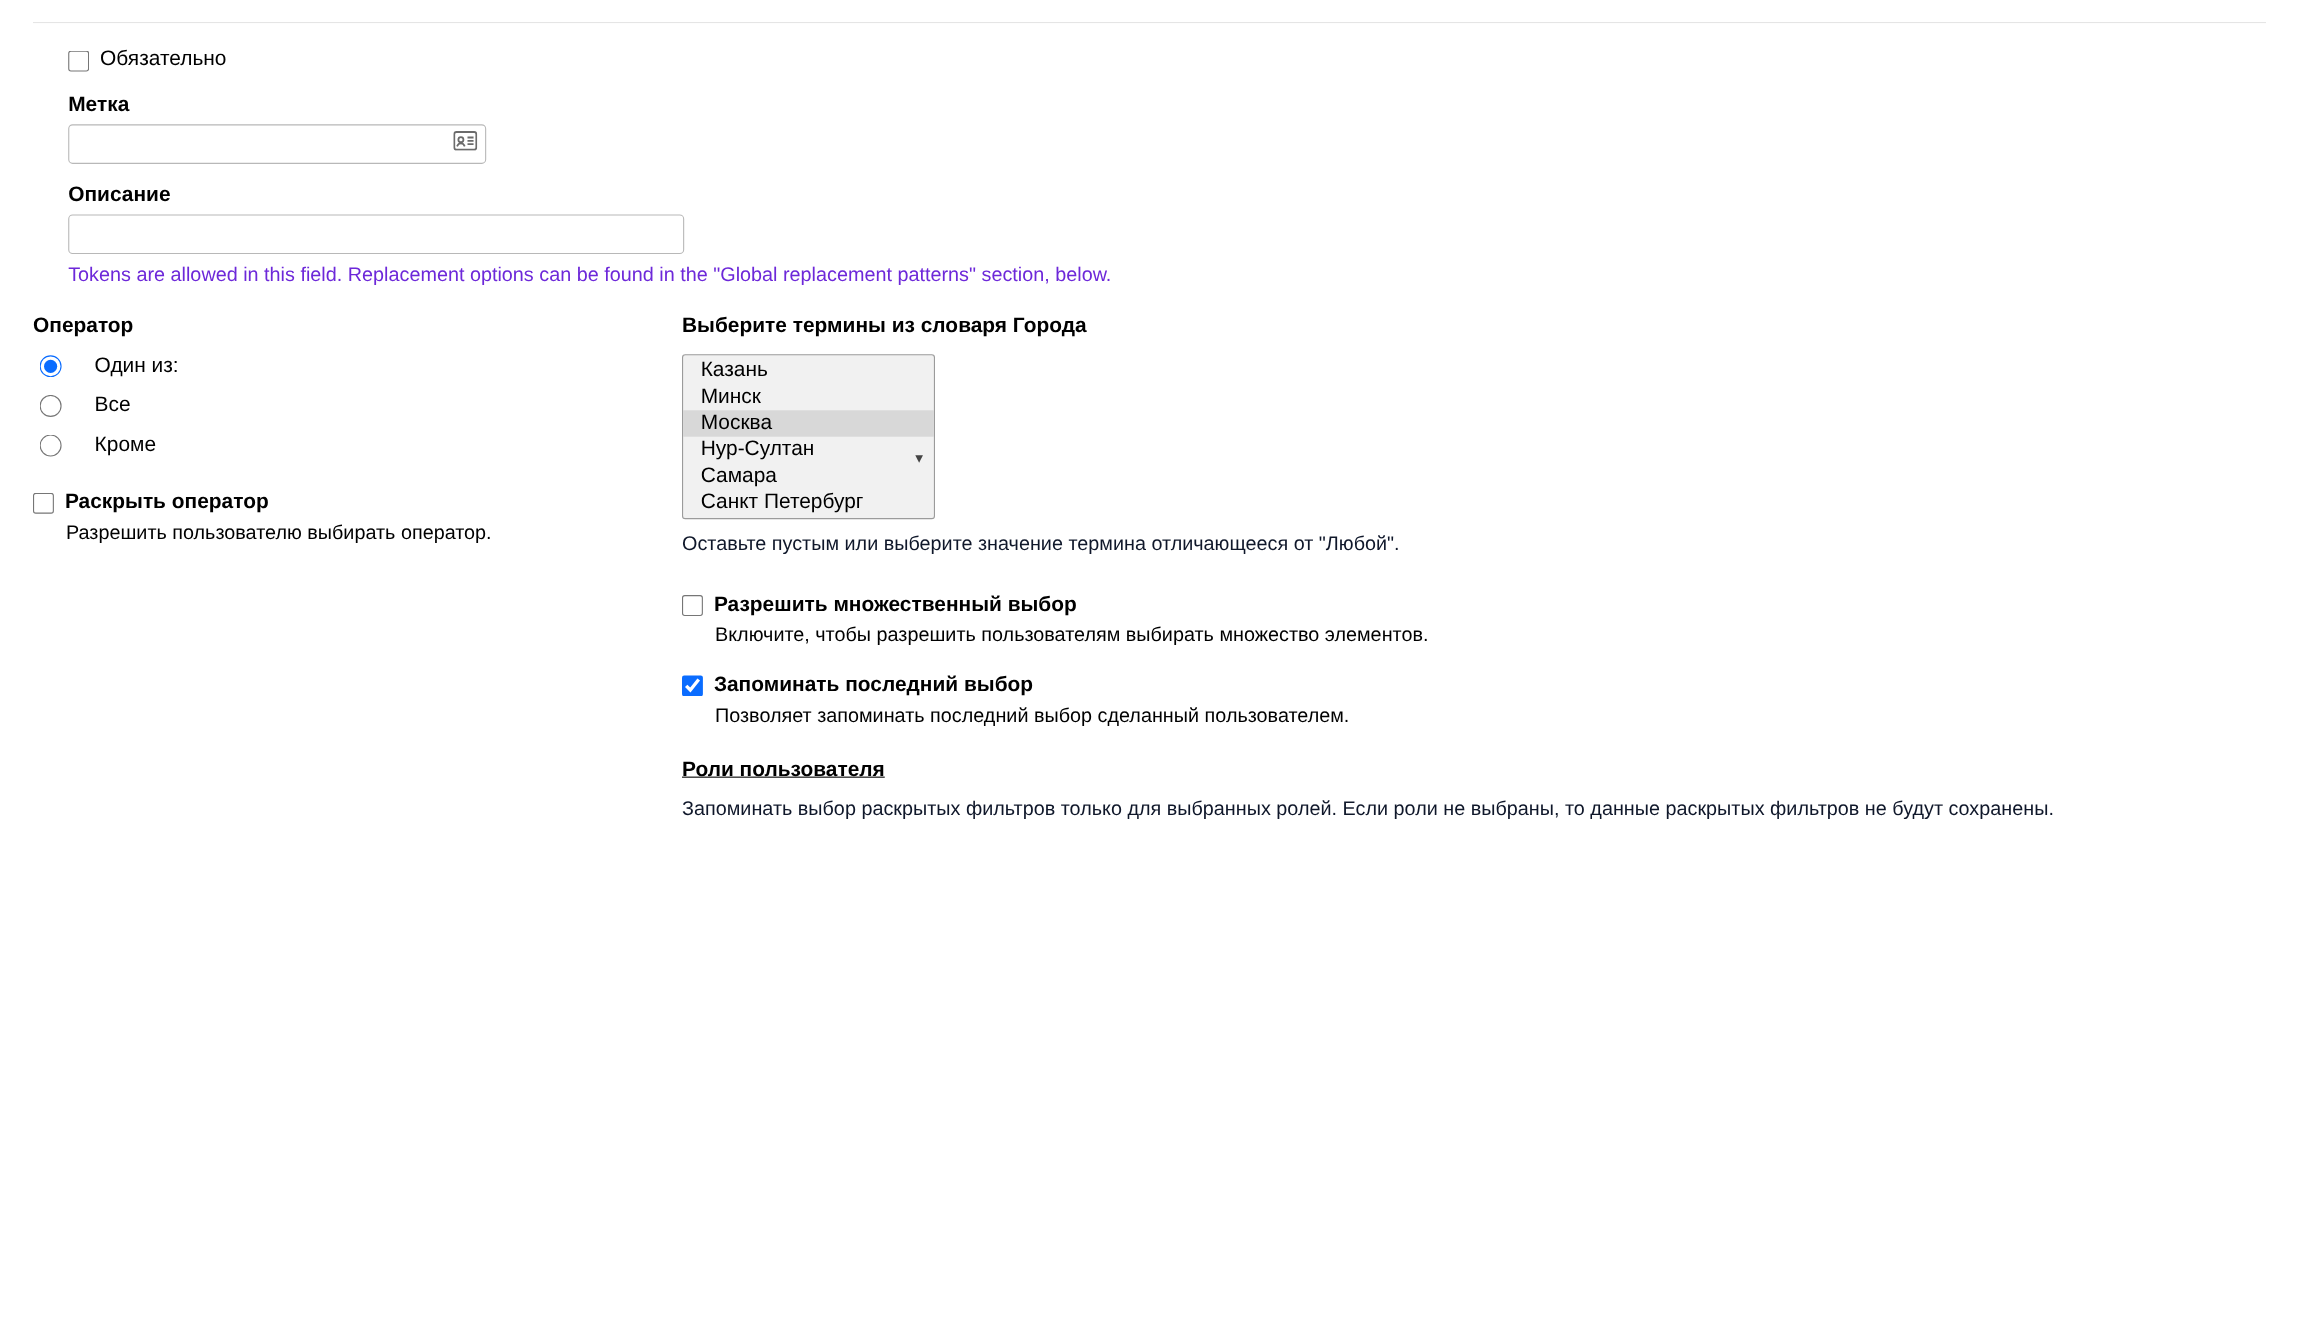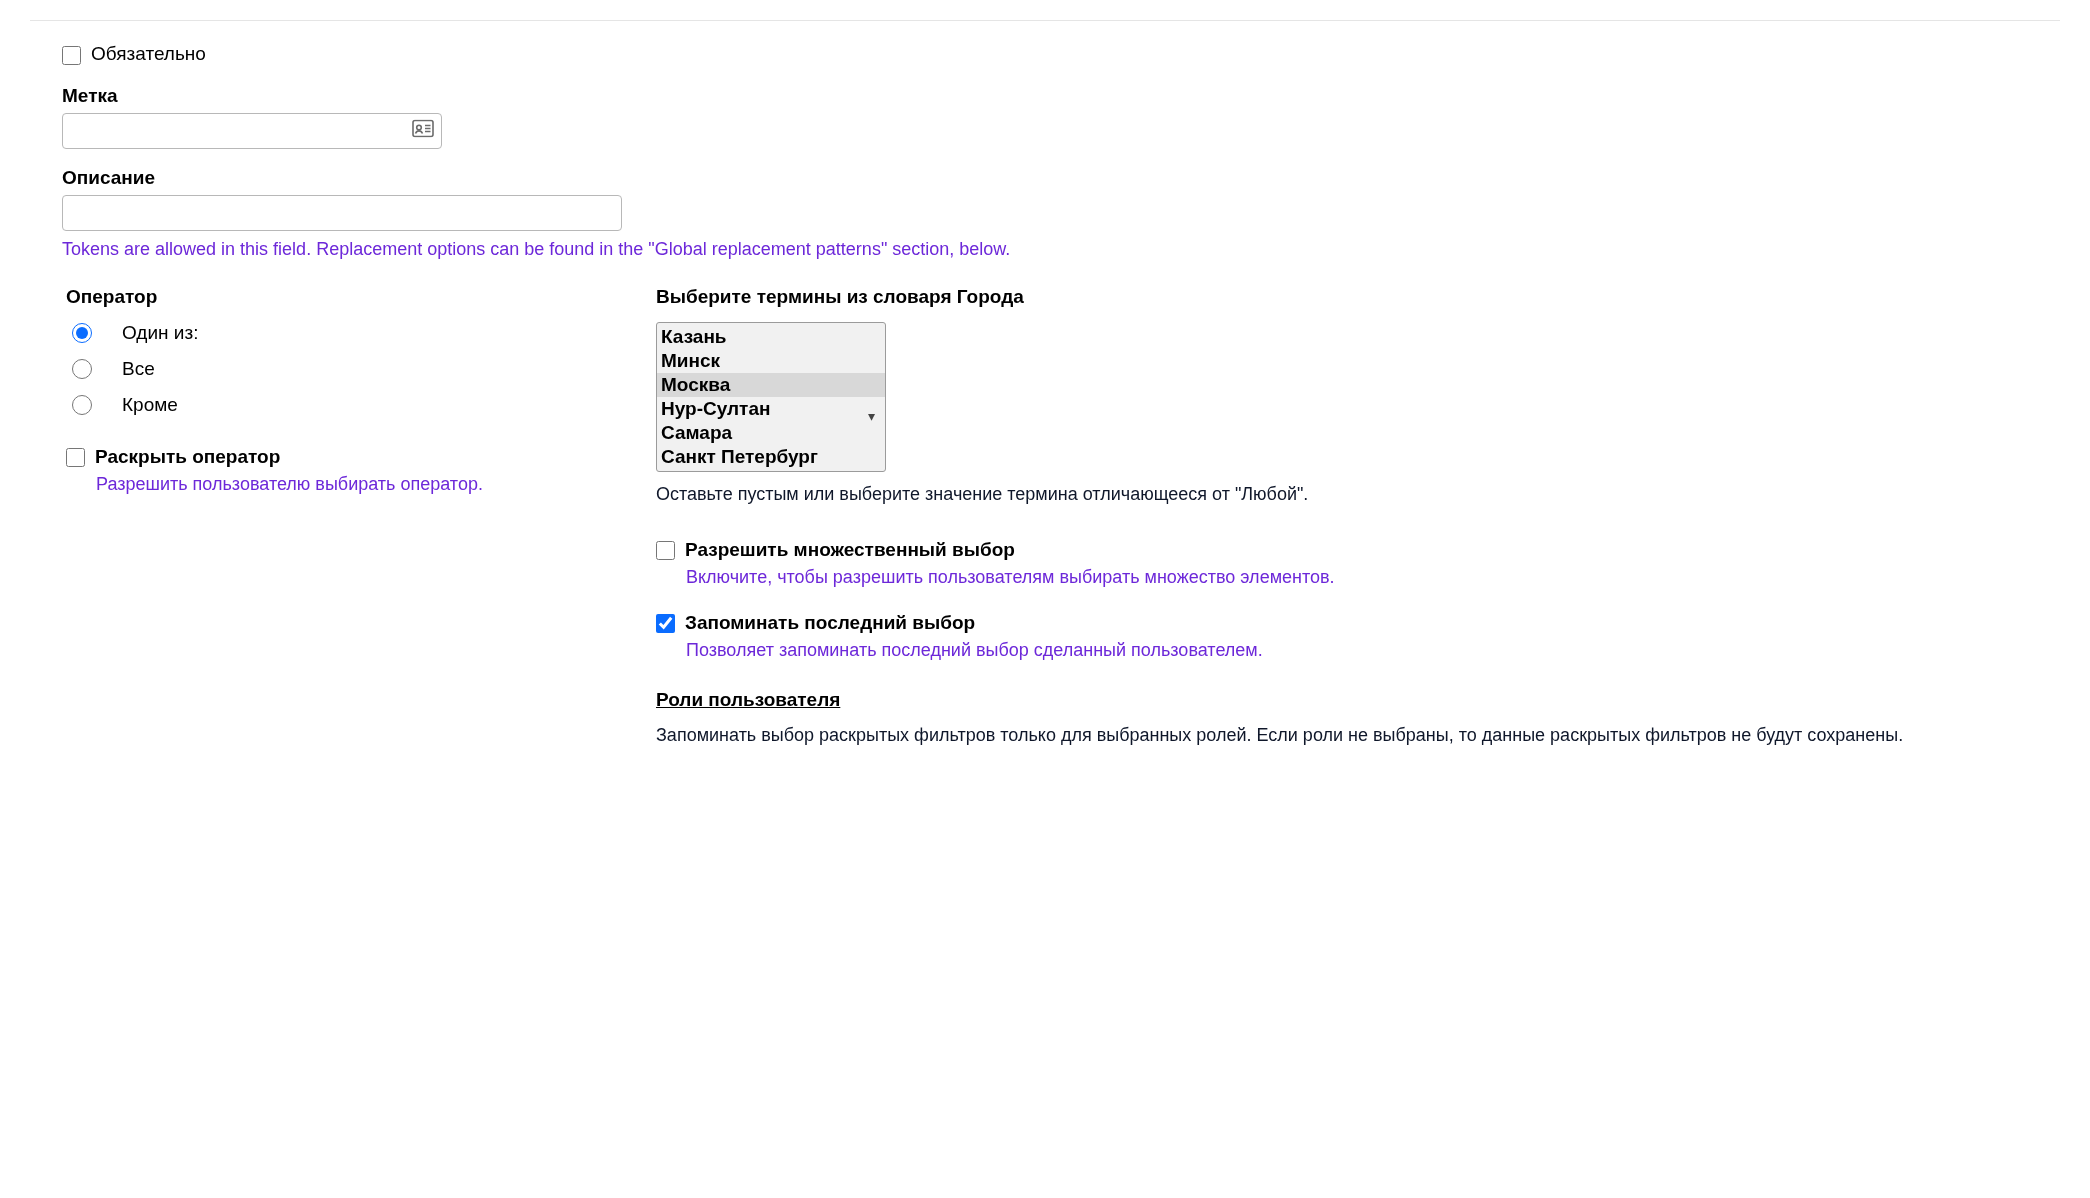--- a/index.html
+++ b/index.html
@@ -58,21 +58,20 @@
   }
   .hint {
     color: #6d28d9;
     font-size: 18px;
     margin-left: 32px;
     margin-top: 8px;
   }
   .two-col {
     display: flex;
     margin-top: 26px;
-    margin-left: 36px;
   }
   .col-left  { flex: 0 0 590px; }
   .col-right { flex: 1; }
 
   .section-label {
     font-weight: 700;
     font-size: 19px;
     margin-bottom: 14px;
   }
   .radio-group { margin-left: 6px; }
@@ -89,21 +88,21 @@
   }
 
   .cb-block { margin-top: 30px; }
   .cb-line {
     display: flex;
     align-items: center;
     margin-bottom: 6px;
   }
   .cb-line .lbl-strong { font-weight: 700; }
   .cb-desc {
-    color: #6d28d9;
+    color: #000000;
     font-size: 18px;
     margin-left: 30px;
     margin-top: 2px;
   }
 
   .listbox {
     width: 230px;
     border: 1px solid #9b9b9b;
     border-radius: 3px;
     background: #f1f1f1;
@@ -113,24 +112,23 @@
   }
   .listbox .chev {
     position: absolute;
     right: 10px;
     top: 85px;
     color: #444;
     font-size: 14px;
     pointer-events: none;
   }
   .listbox .opt {
-    padding: 1px 4px;
+    padding: 1px 16px;
     white-space: nowrap;
     cursor: default;
-    font-weight: bold;
   }
   .listbox .opt.sel {
     background: #d8d8d8;
   }
   .right-hint {
     color: #0f172a;
     font-size: 18px;
     margin-top: 12px;
   }
   .roles .cb-line { margin-bottom: 10px; }

